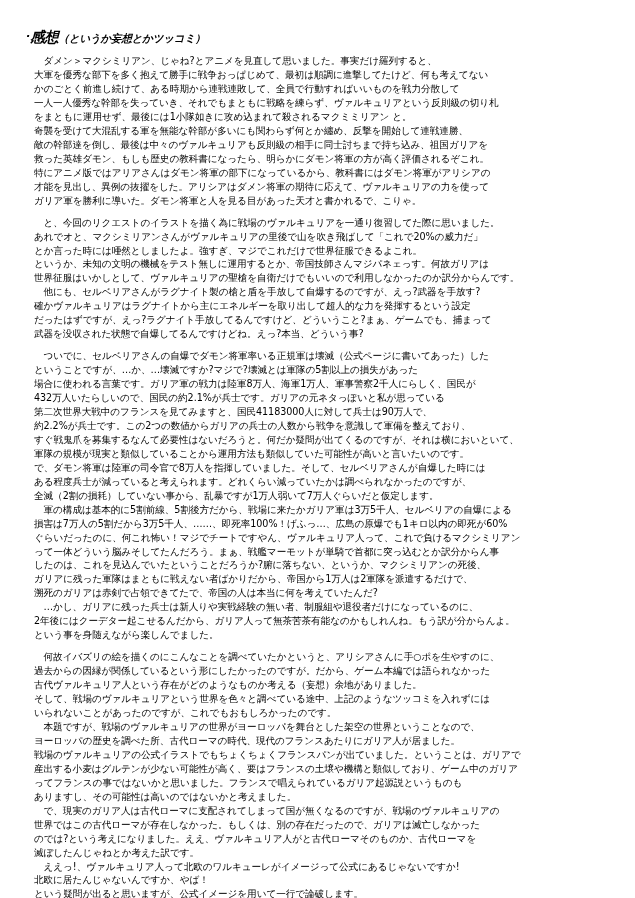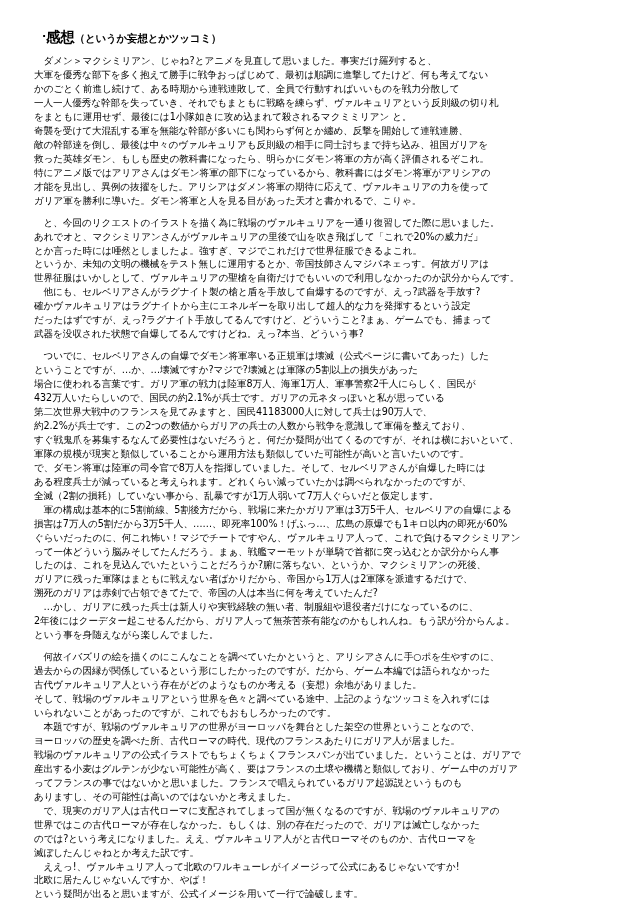--- a/index.html
+++ b/index.html
@@ -18,22 +18,23 @@
     width: 635px;
     height: 898px;
     padding: 28px 22px 10px 26px;
     background: #ffffff;
   }
   .doc-title {
     font-size: 14.5px;
     font-weight: bold;
     color: #000000;
     line-height: 1.25;
-    margin: 0 0 2px 16px;
+    margin: 0 0 2px 0;
     letter-spacing: -0.2px;
+    font-style: italic;
   }
   .doc-title .bullet {
     font-size: 11px;
     vertical-align: 2px;
   }
   .doc-title .sub {
     font-size: 10.5px;
     font-weight: bold;
   }
   .body-text {

